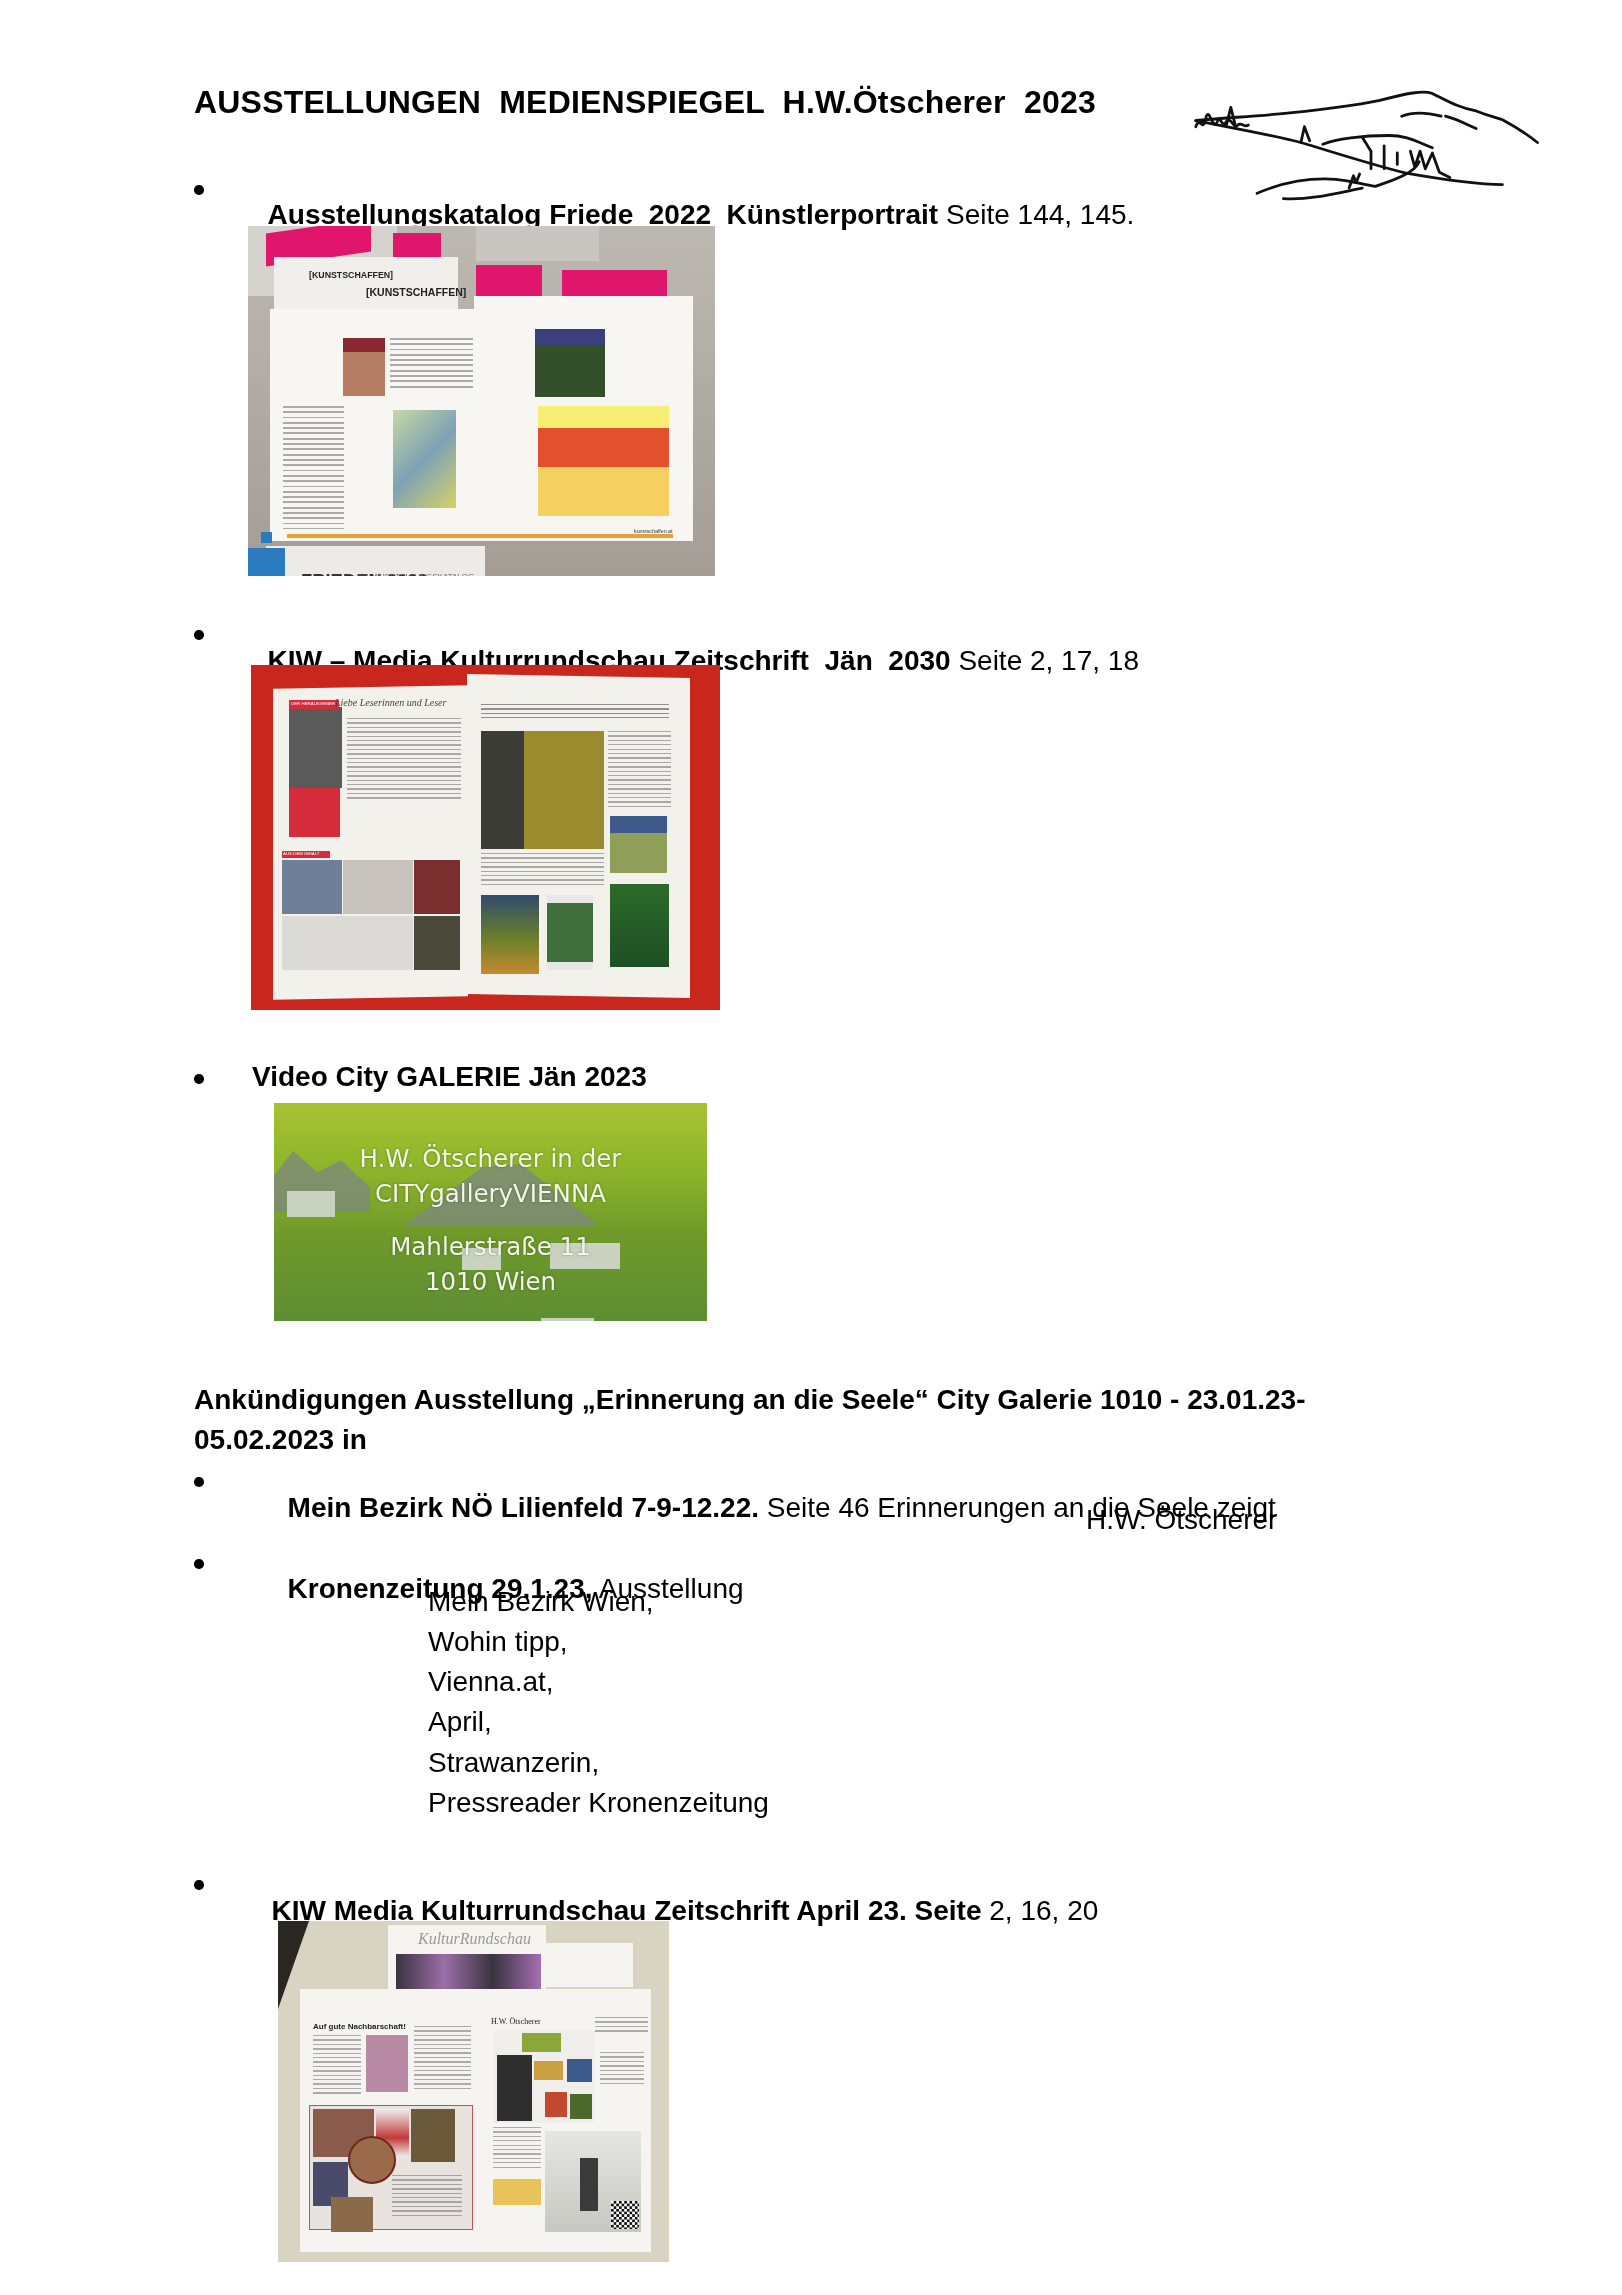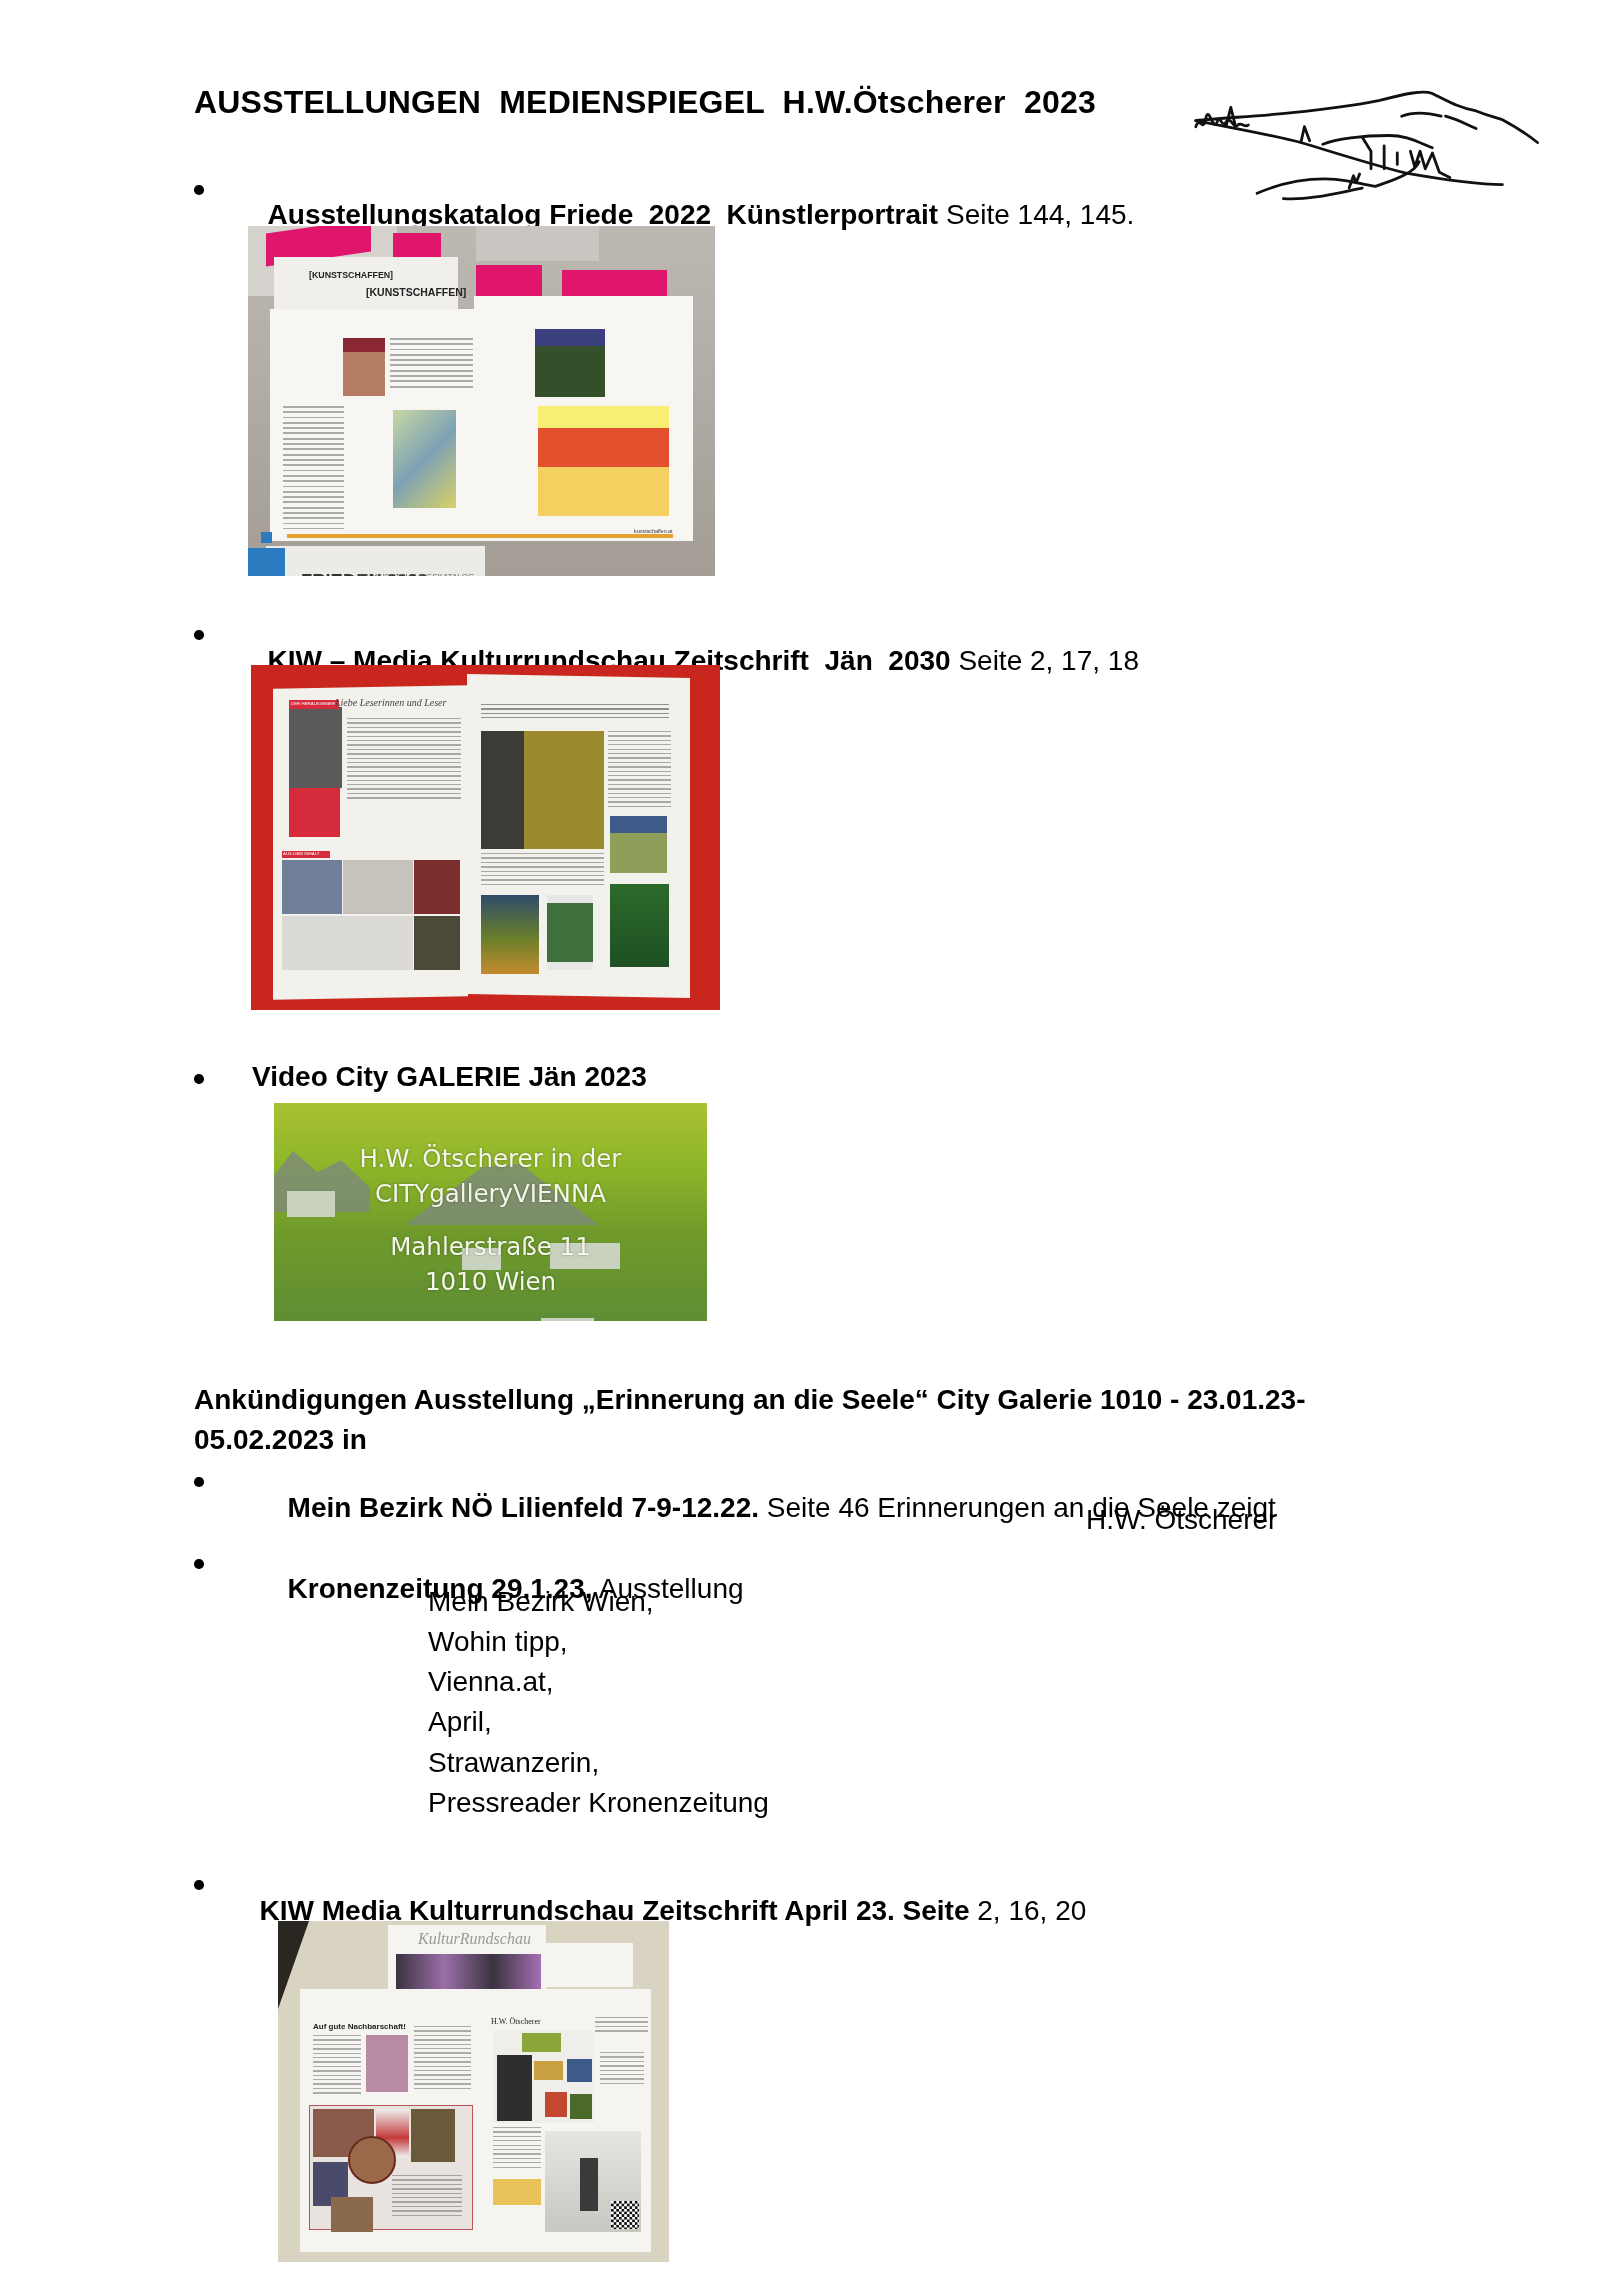--- a/index.html
+++ b/index.html
@@ -160,21 +160,21 @@
   <span class="b">Kronenzeitung 29.1.23,</span><span> Ausstellung</span>
 </div>
 <div class="abs line" style="left:428px;top:1588px;">Mein Bezirk Wien,</div>
 <div class="abs line" style="left:428px;top:1628px;">Wohin tipp,</div>
 <div class="abs line" style="left:428px;top:1668px;">Vienna.at,</div>
 <div class="abs line" style="left:428px;top:1708px;">April,</div>
 <div class="abs line" style="left:428px;top:1749px;">Strawanzerin,</div>
 <div class="abs line" style="left:428px;top:1789px;">Pressreader Kronenzeitung</div>
 
 <div class="abs bullet" style="left:194px;top:1880px;"></div>
-<div class="abs line" style="left:244px;top:1869px;">
+<div class="abs line" style="left:256px;top:1869px;">
   <span class="b">KIW Media Kulturrundschau Zeitschrift April 23. Seite</span><span> 2, 16, 20</span>
 </div>
 <div class="abs photo p4">
   <div class="blk" style="left:0;top:0;width:31px;height:88px;background:#2a2622;clip-path:polygon(0 0,100% 0,0 100%);"></div>
   <div class="page" style="left:110px;top:4.4px;width:158px;height:70px;"></div>
   <div style="position:absolute;left:140px;top:8.8px;font-size:16px;font-style:italic;color:#9a9a9a;white-space:pre;font-family:'Liberation Serif',serif;">KulturRundschau</div>
   <div class="blk" style="left:118px;top:33px;width:145px;height:35px;background:linear-gradient(90deg,#3a3340,#9b6fa8,#3a3340,#a56fb3);"></div>
   <div class="page" style="left:267px;top:22px;width:88px;height:44px;"></div>
   <div class="page" style="left:22px;top:68px;width:180px;height:263px;"></div>
   <div class="page" style="left:202px;top:68px;width:171px;height:263px;"></div>

